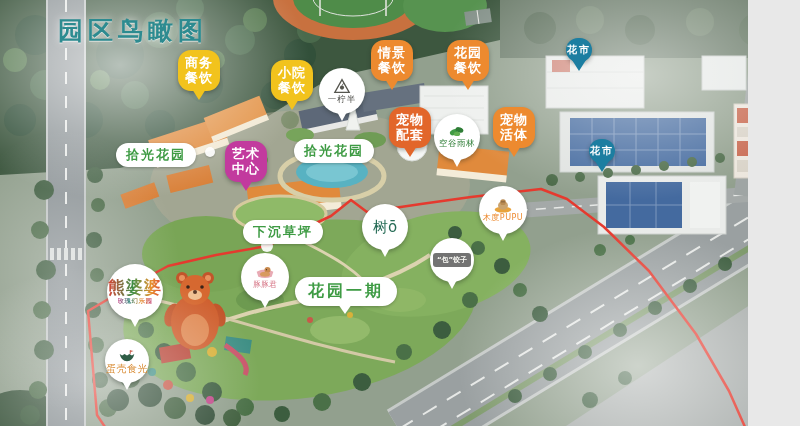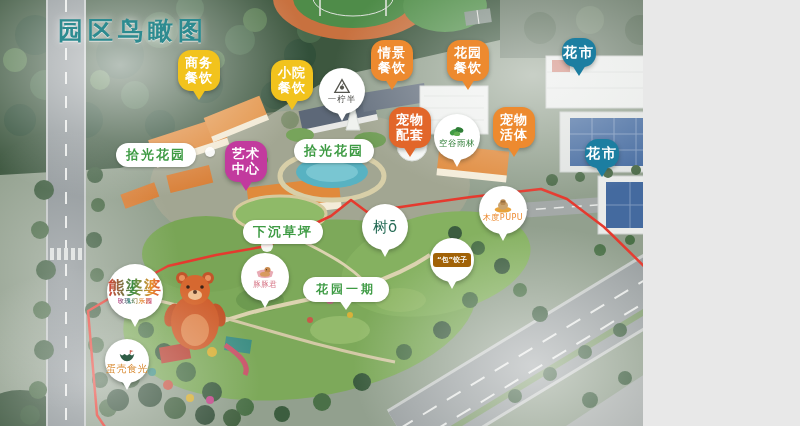--- a/index.html
+++ b/index.html
@@ -1,17 +1,17 @@
 <!DOCTYPE html>
 <html><head>
 <meta charset="utf-8">
 <style>
   html,body{margin:0;padding:0;background:#e8e8e8;}
   #stage{
-    position:relative;width:643px;height:426px;overflow:hidden;
+    position:relative;width:748px;height:426px;overflow:hidden;
     background:#92a08e;
     font-family:"DejaVu Sans","Liberation Sans",sans-serif;
   }
   #bg{position:absolute;left:0;top:0;z-index:1;}
   .haze{position:absolute;z-index:2;pointer-events:none;}
   #hz1{left:-70px;top:-70px;width:380px;height:270px;background:radial-gradient(closest-side,rgba(255,255,255,.65),rgba(255,255,255,0));}
   #hz2{right:-90px;top:-50px;width:400px;height:250px;background:radial-gradient(closest-side,rgba(255,255,255,.5),rgba(255,255,255,0));}
   #hz3{right:-70px;bottom:-80px;width:360px;height:280px;background:radial-gradient(closest-side,rgba(255,255,255,.55),rgba(255,255,255,0));}
   #hz4{left:-60px;bottom:-70px;width:320px;height:230px;background:radial-gradient(closest-side,rgba(255,255,255,.45),rgba(255,255,255,0));}
   #hz5{left:-50px;top:130px;width:230px;height:280px;background:radial-gradient(closest-side,rgba(255,255,255,.3),rgba(255,255,255,0));}
@@ -27,51 +27,51 @@
     --c:#ED8A2F;background:var(--c);color:#fff;border-radius:13px;
     padding:5px 7px;font-size:13px;line-height:1.18;letter-spacing:1px;
     white-space:pre-line;box-shadow:0 2px 4px rgba(25,35,25,.35);
   }
   .balloon::after{
     content:"";position:absolute;left:50%;top:100%;transform:translateX(-50%);
     margin-top:-2px;border:7px solid transparent;border-top:11px solid var(--c);border-bottom:none;
   }
   .c-yellow{--c:#F2C31D}.c-orange{--c:#ED8A2F}.c-dorange{--c:#E2662A}
   .c-magenta{--c:#C23A9E}.c-teal{--c:#1C7EA1}
-  .one-line{font-size:14px;padding:6px 1px;letter-spacing:2px;text-align:right;}
+  .one-line{font-size:10px;padding:6px 1px;letter-spacing:2px;text-align:right;}
 
   .wpin{
     background:#fff;border-radius:50%;display:flex;flex-direction:column;
     align-items:center;justify-content:center;gap:1px;
     box-shadow:0 2px 4px rgba(25,35,25,.35);
   }
   .wpin::after{
     content:"";position:absolute;left:50%;top:100%;transform:translateX(-50%);
     margin-top:-4px;border:6px solid transparent;border-top:11px solid #fff;border-bottom:none;
   }
   .wpin svg{display:block;}
   .wpin .t{font-weight:normal;line-height:1.1;white-space:nowrap;}
 
   .pill{
     background:#fff;color:#3E9B44;border-radius:14px;padding:3px 10px;
     font-size:13px;letter-spacing:2px;white-space:nowrap;
     box-shadow:0 1px 3px rgba(25,35,25,.3);
   }
-  .bubble{font-size:12px;padding:4px 13px;border-radius:16px;letter-spacing:3px;position:absolute;}
+  .bubble{font-size:16px;padding:4px 13px;border-radius:16px;letter-spacing:3px;position:absolute;}
   .bubble::after{
     content:"";position:absolute;left:42%;top:100%;margin-top:-2px;
     border:7px solid transparent;border-top:10px solid #fff;border-bottom:none;
   }
   .dot{position:absolute;z-index:4;width:10px;height:10px;border-radius:50%;background:#fff;opacity:.92;box-shadow:0 1px 2px rgba(0,0,0,.2);}
 
   #p-yiningban .t{font-size:8.5px;color:#4a4a45;letter-spacing:1px;}
   #p-konggu .t{font-size:8.5px;color:#2e7d36;letter-spacing:.5px;}
   #p-mudu .t{font-size:8px;color:#ED8A2F;letter-spacing:.5px;}
   #p-shu .t{font-size:15px;color:#256b55;letter-spacing:0;}
-  #p-jiaozi .badge{background:#a16207;color:#fdfdf8;font-size:7px;font-weight:bold;padding:2px 4px;border-radius:3px;white-space:nowrap;}
+  #p-jiaozi .badge{background:#737373;color:#fdfdf8;font-size:7px;font-weight:bold;padding:2px 4px;border-radius:3px;white-space:nowrap;}
   #p-tuntun .t{font-size:8px;color:#d87a8a;}
   #p-bear .t1{font-size:17px;letter-spacing:1px;color:#d94436;line-height:1.1;}
   #p-bear .t2{font-size:6.5px;letter-spacing:.5px;color:#c2498a;line-height:1.2;}
   @supports (-webkit-background-clip:text){
     #p-bear .t1{background:linear-gradient(90deg,#d94436 0%,#3f8f47 45%,#e8912f 80%,#d94436 100%);-webkit-background-clip:text;color:transparent;}
     #p-bear .t2{background:linear-gradient(90deg,#c2498a,#3f8f85,#e8912f,#c2498a);-webkit-background-clip:text;color:transparent;}
   }
   #p-danke .t{font-size:10px;color:#d8892f;letter-spacing:.5px;}
 </style>
 </head>

